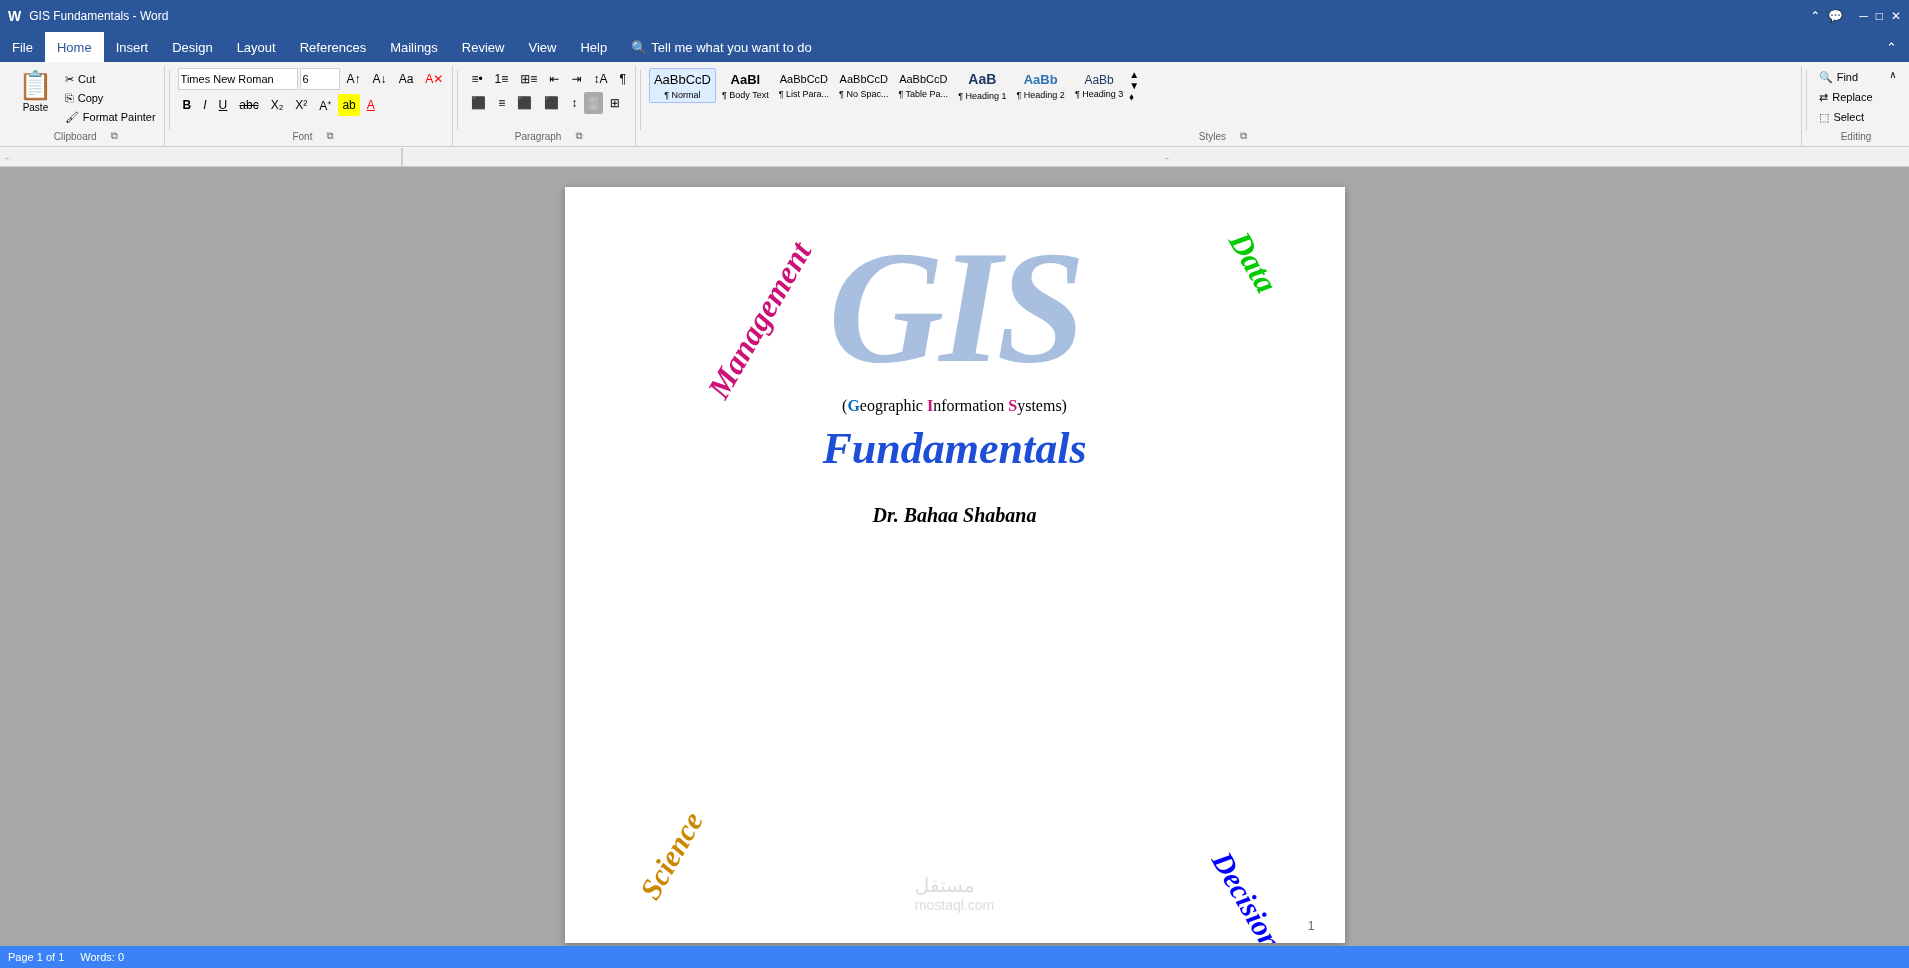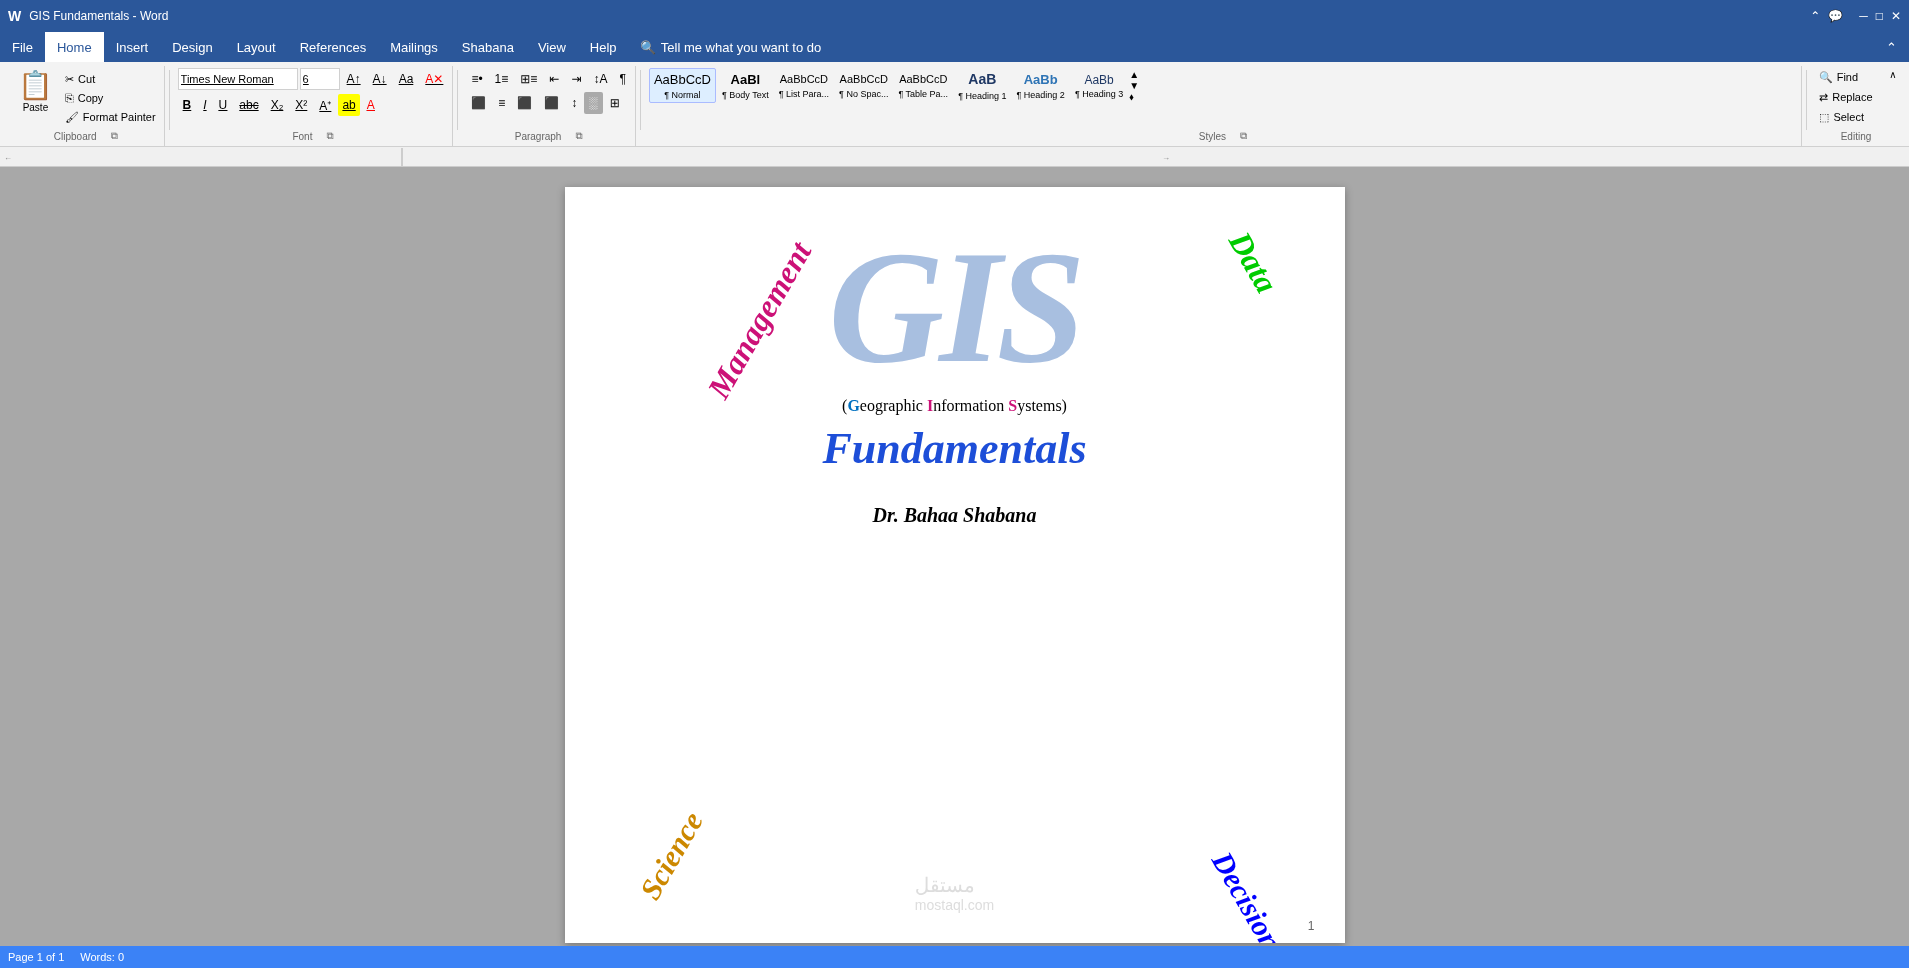--- a/index.html
+++ b/index.html
@@ -408,21 +408,21 @@
 </div>
 
 <div class="menu-bar">
   <div class="menu-item">File</div>
   <div class="menu-item active">Home</div>
   <div class="menu-item">Insert</div>
   <div class="menu-item">Design</div>
   <div class="menu-item">Layout</div>
   <div class="menu-item">References</div>
   <div class="menu-item">Mailings</div>
-  <div class="menu-item">Shabana</div>
+  <div class="menu-item">Review</div>
   <div class="menu-item">View</div>
   <div class="menu-item">Help</div>
   <div class="menu-item" style="display:flex;align-items:center;gap:4px;">
     <span>🔍</span>
     <span>Tell me what you want to do</span>
   </div>
   <div style="flex:1;"></div>
   <div class="menu-item">⌃</div>
 </div>
 
@@ -452,21 +452,21 @@
       </div>
       <div class="ribbon-group-label">
         <span>Clipboard</span>
         <span style="cursor:pointer;">⧉</span>
       </div>
     </div>
 
     <div class="separator"></div>
 
     <div class="ribbon-group" style="padding-bottom:18px;min-width:200px;">
-      <div style="display:flex;flex-direction:column;gap:2px;text-decoration:underline;">
+      <div style="display:flex;flex-direction:column;gap:2px;">
         <div class="font-group-row1">
           <input class="font-select" type="text" value="Times New Roman" readonly="" style="">
           <input class="font-size-select" type="text" value="6" readonly="" style="">
           <button class="font-btn">A↑</button>
           <button class="font-btn">A↓</button>
           <button class="font-btn">Aa</button>
           <button class="font-btn" style="color:red;">A✕</button>
         </div>
         <div class="font-group-row2">
           <button class="font-btn" style="font-weight:bold;">B</button>

